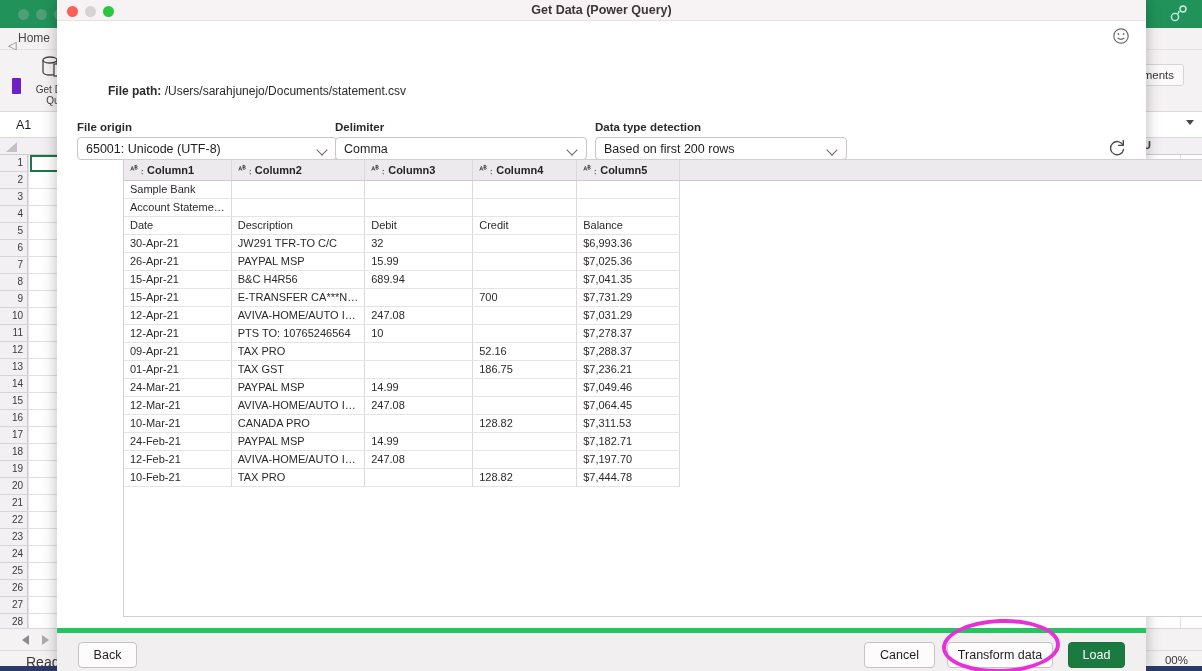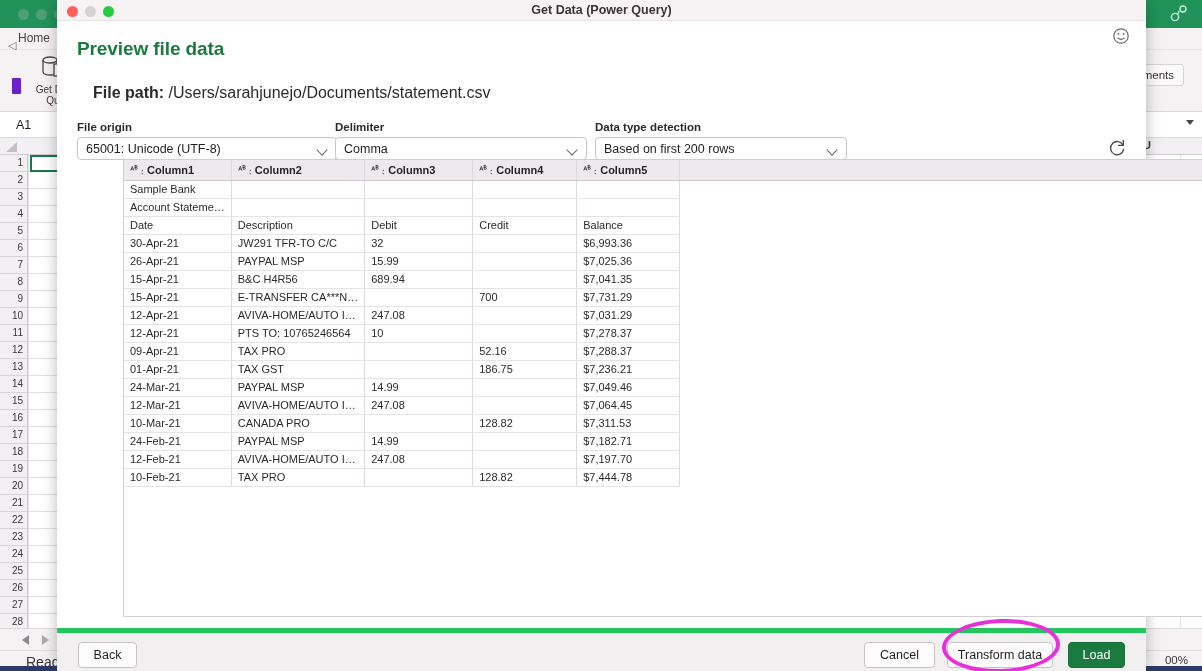--- a/index.html
+++ b/index.html
@@ -168,22 +168,22 @@
   }
   .feedback-icon {
     position: absolute; right: 16px; top: 6px; color: #6d6a6d;
   }
   .dlg-heading {
     position: absolute; left: 20px; top: 17px;
     font-size: 19px; font-weight: bold; color: #1a7a40;
     letter-spacing: -0.1px;
   }
   .filepath-row {
-    position: absolute; left: 4px; top: 63px;
-    font-size: 16px; color: #2c2a2d; padding-left: 32px;
+    position: absolute; left: 19px; top: 63px;
+    font-size: 12px; color: #2c2a2d; padding-left: 32px;
   }
   .filepath-row .lbl { font-weight: bold; }
   .filepath-row .val { font-weight: normal; }
 
   .field-group { position: absolute; }
   .field-label {
     font-size: 11.5px; color: #2c2a2d; font-weight: bold;
     margin-bottom: 4px; display: block;
   }
   .field-select {
@@ -434,21 +434,20 @@
 
     <div class="feedback-icon">
       <svg viewBox="0 0 18 18" width="18" height="18" fill="none" stroke="currentColor" stroke-width="1.2">
         <circle cx="9" cy="9" r="7.2"></circle>
         <circle cx="6.4" cy="7" r="0.9" fill="currentColor" stroke="none"></circle>
         <circle cx="11.6" cy="7" r="0.9" fill="currentColor" stroke="none"></circle>
         <path d="M5.6 11 Q9 13.6 12.4 11"></path>
       </svg>
     </div>
 
-    <div class="dlg-heading">Preview file data</div>
 
     <div class="filepath-row">
       <span class="lbl">File path:</span>
       <span class="val">/Users/sarahjunejo/Documents/statement.csv</span>
     </div>
 
     <div class="field-group" id="fg-origin">
       <span class="field-label">File origin</span>
       <div class="field-select">
         <span>65001: Unicode (UTF-8)</span>

